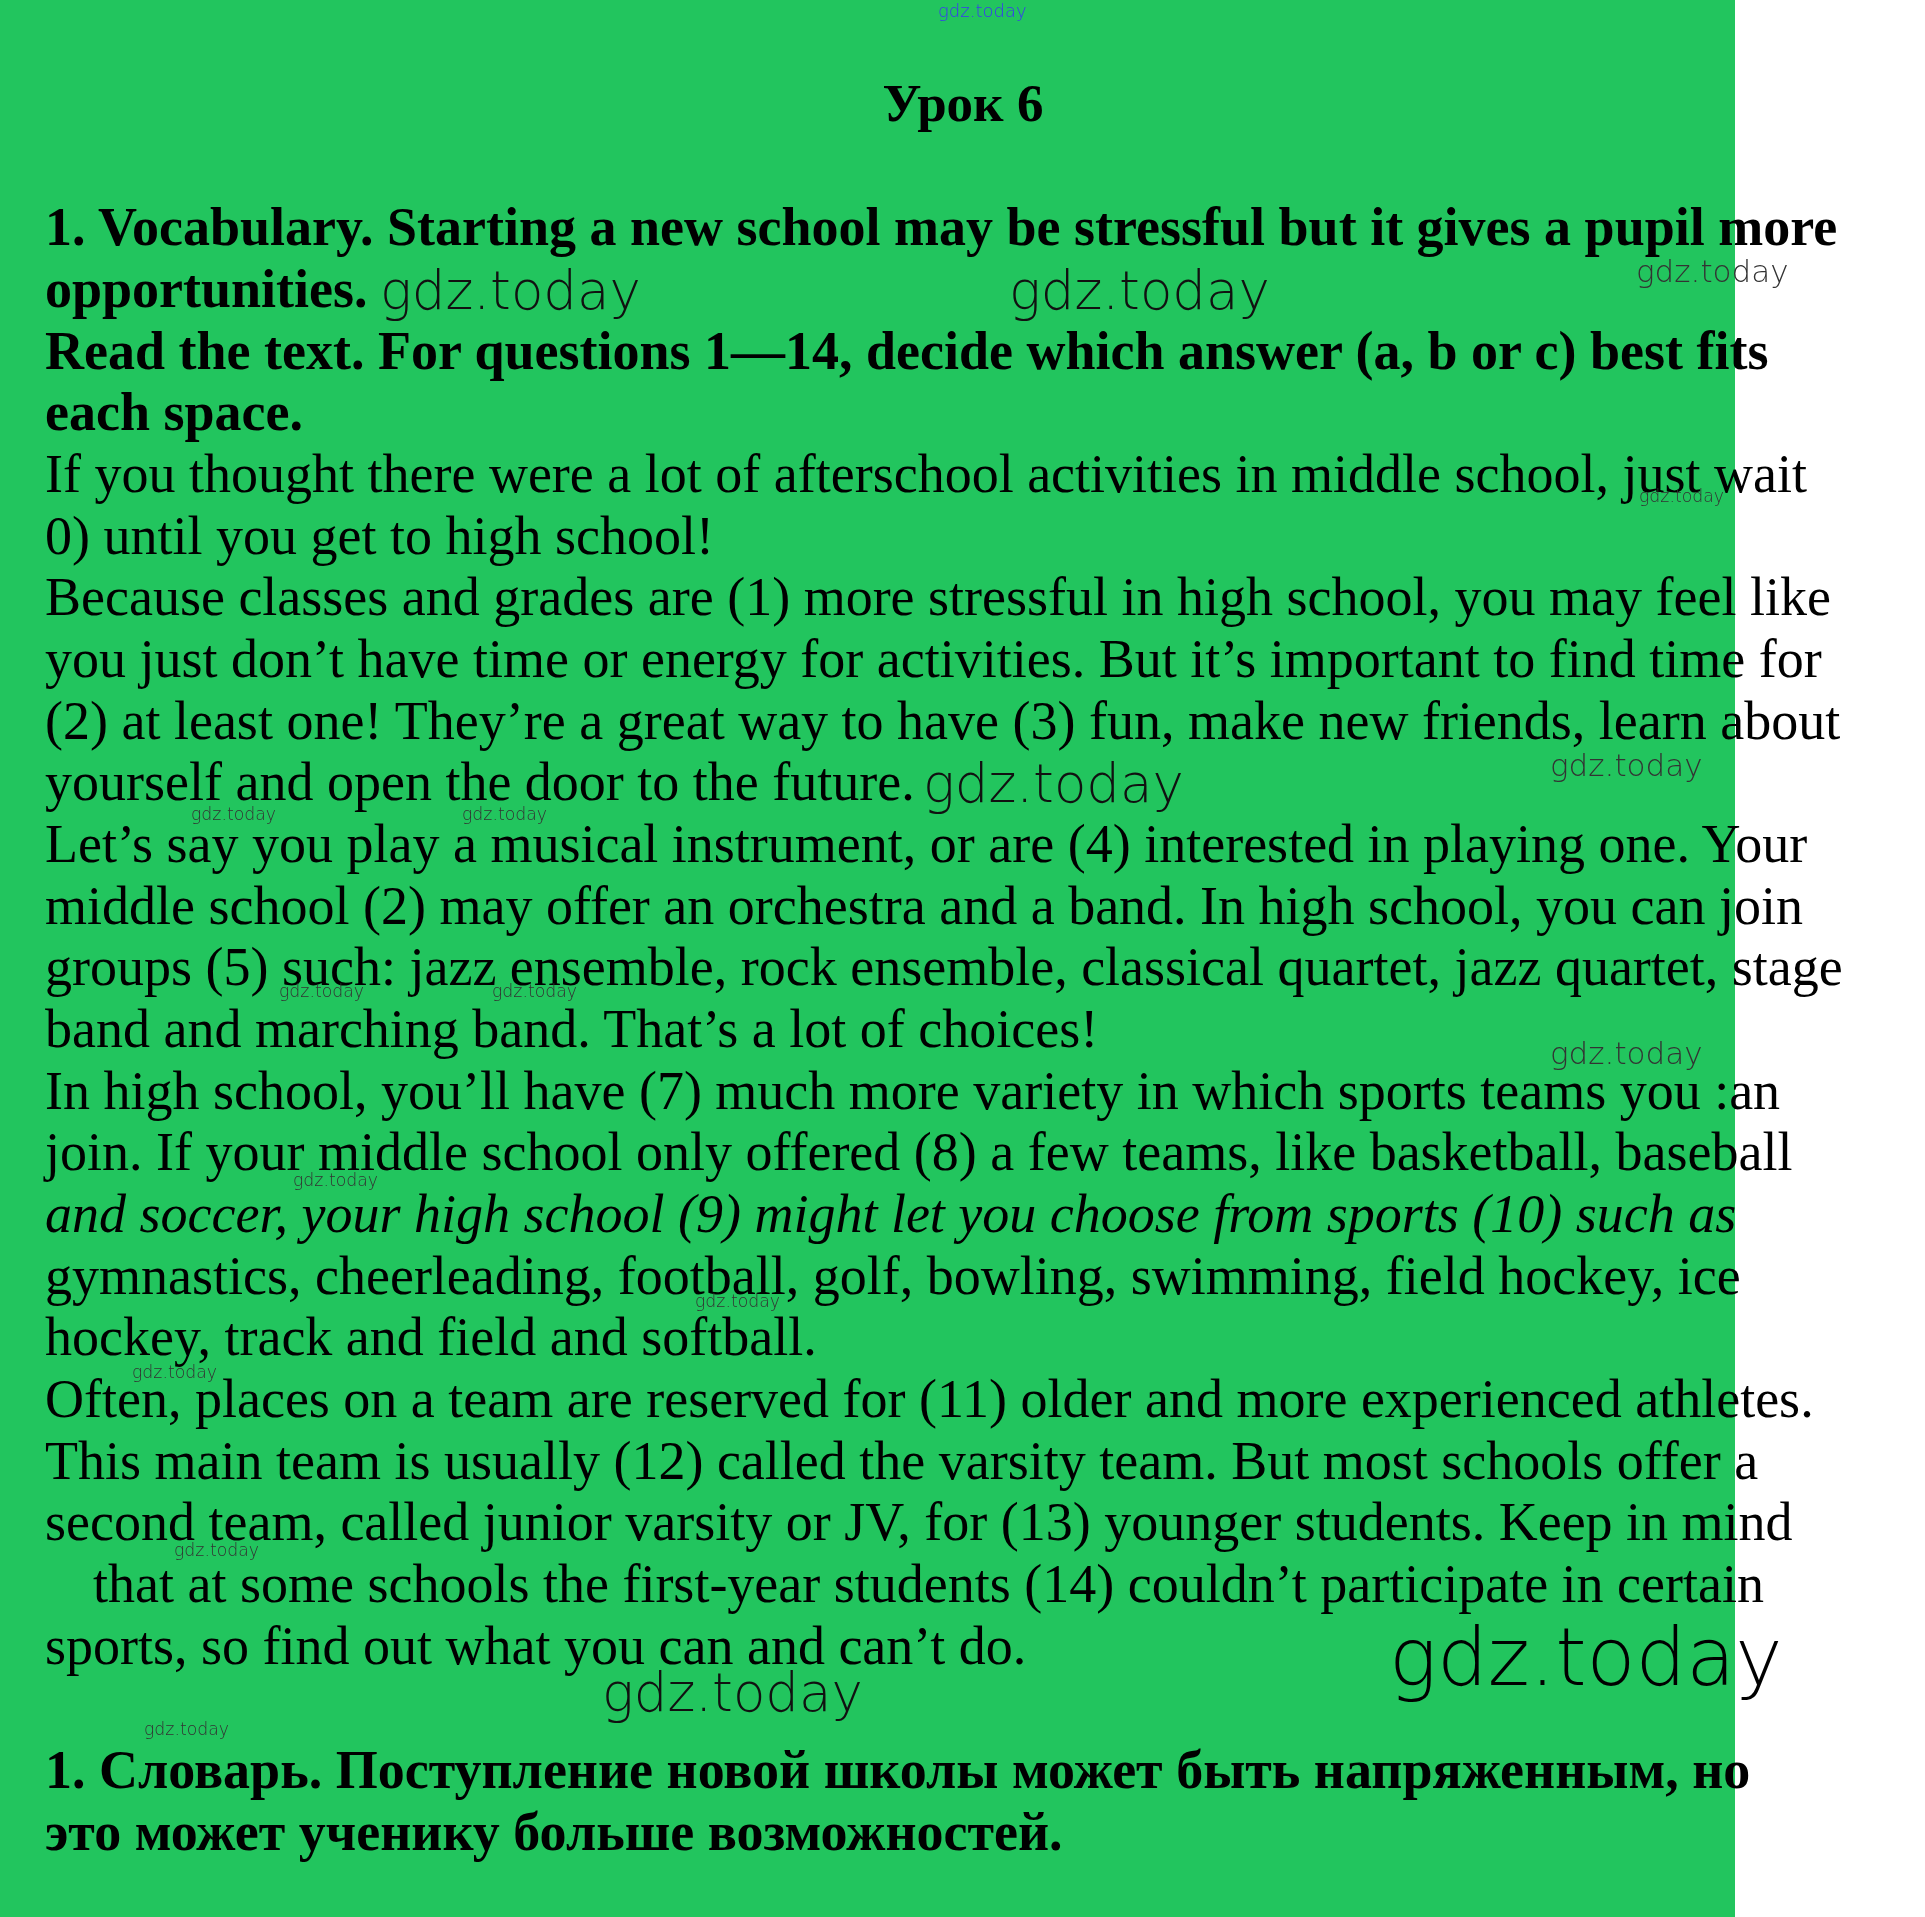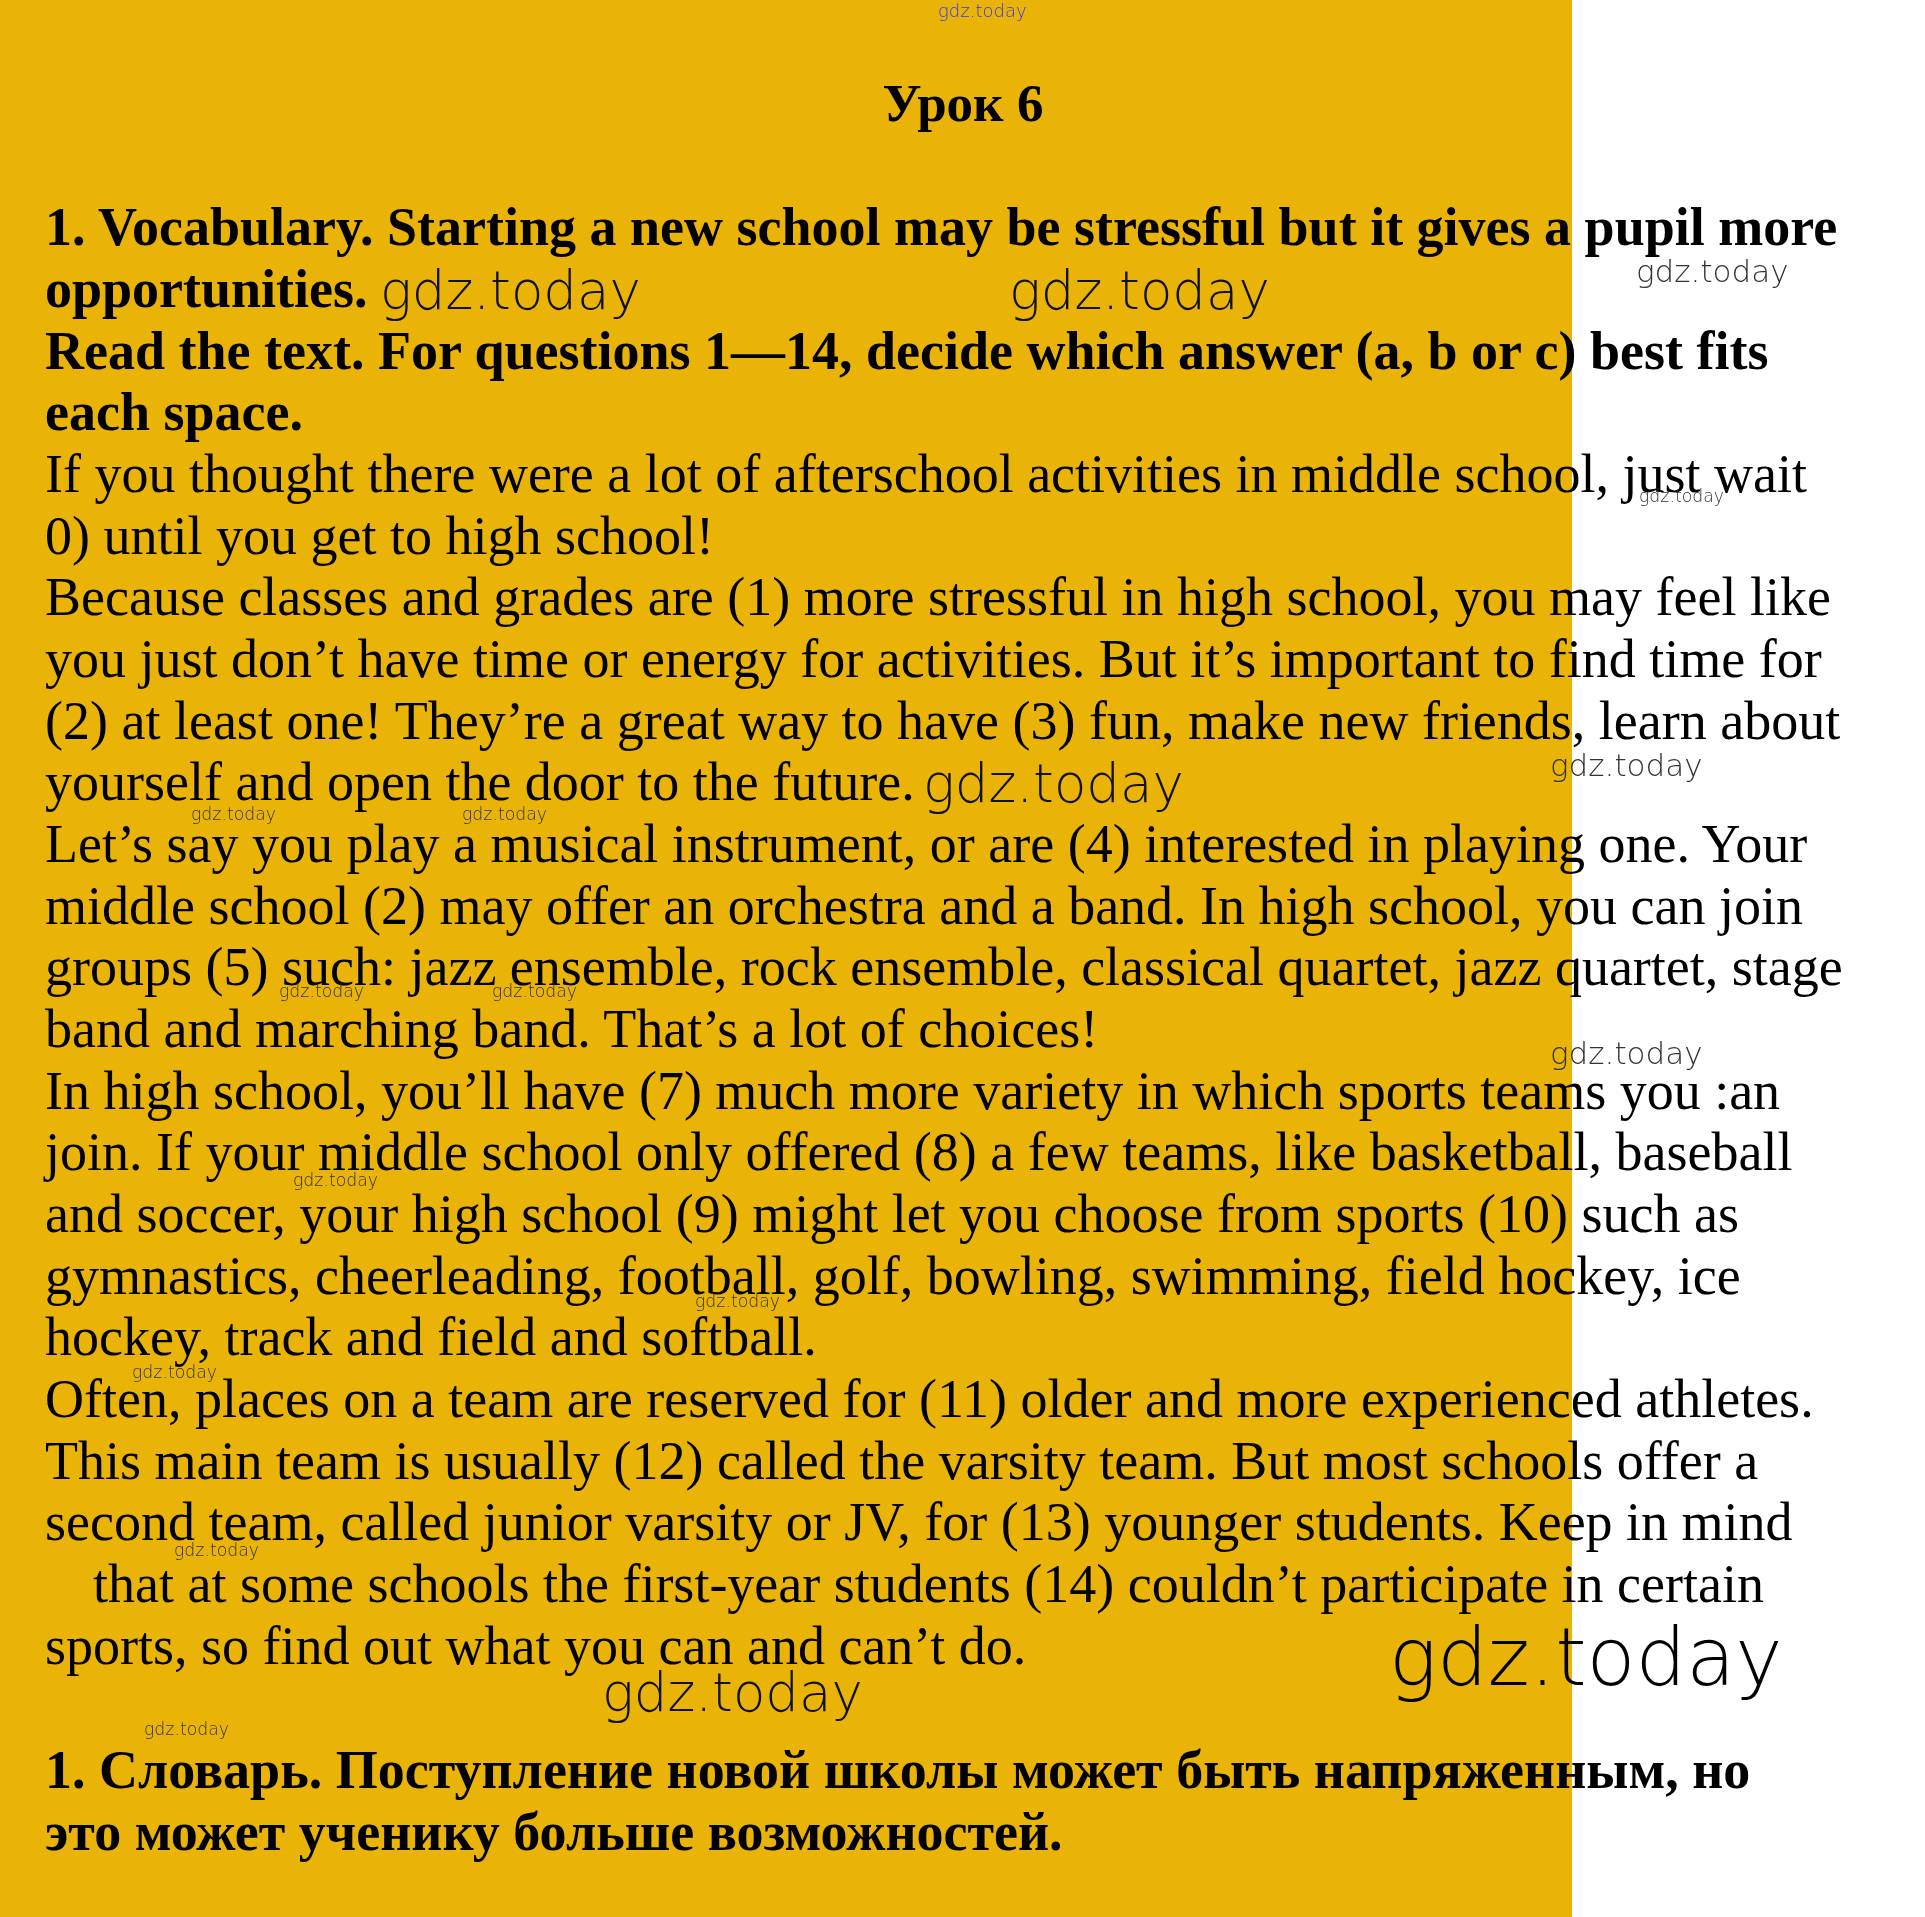--- a/index.html
+++ b/index.html
@@ -1,17 +1,17 @@
 <!DOCTYPE html>
 <html style="font-size:14.5px"><head>
 <meta charset="utf-8">
 <style>
   html, body { margin: 0; padding: 0; background: #ffffff; }
   body { width: 1926px; height: 1917px; position: relative; overflow: hidden; }
-  .page { position: absolute; left: 0; top: 0; width: 1572px; height: 1917px; background: #eab308; }
+  .page { position: absolute; left: 0; top: 0; width: 1735px; height: 1917px; background: #22c55e; }
   .title {
     position: absolute; left: 0; width: 1926px; top: 71px; text-align: center;
     font-family: "Liberation Serif", serif; font-weight: bold; font-size: 53px; color: #000;
     line-height: 64px;
   }
   .line {
     position: absolute; left: 45px; white-space: nowrap; color: #000;
     font-family: "Liberation Serif", serif; font-size: 54px; line-height: 62px;
   }
   .bold { font-weight: bold; }
@@ -46,21 +46,21 @@
   <div class="line" style="top:566px;">Because classes and grades are (1) more stressful in high school, you may feel like</div>
   <div class="line" style="top:628px;">you just don’t have time or energy for activities. But it’s important to find time for</div>
   <div class="line" style="top:690px;">(2) at least one! They’re a great way to have (3) fun, make new friends, learn about</div>
   <div class="line" style="top:751px;">yourself and open the door to the future.</div>
   <div class="line" style="top:813px;">Let’s say you play a musical instrument, or are (4) interested in playing one. Your</div>
   <div class="line" style="top:875px;">middle school (2) may offer an orchestra and a band. In high school, you can join</div>
   <div class="line" style="top:936px;">groups (5) such: jazz ensemble, rock ensemble, classical quartet, jazz quartet, stage</div>
   <div class="line" style="top:998px;">band and marching band. That’s a lot of choices!</div>
   <div class="line" style="top:1060px;">In high school, you’ll have (7) much more variety in which sports teams you :an</div>
   <div class="line" style="top:1121px;">join. If your middle school only offered (8) a few teams, like basketball, baseball</div>
-  <div class="line" style="top:1183px;">and soccer, your high school (9) might let you choose from sports (10) such as</div>
+  <div class="line" style="top:1183px;font-style:italic;">and soccer, your high school (9) might let you choose from sports (10) such as</div>
   <div class="line" style="top:1245px;">gymnastics, cheerleading, football, golf, bowling, swimming, field hockey, ice</div>
   <div class="line" style="top:1306px;">hockey, track and field and softball.</div>
   <div class="line" style="top:1368px;">Often, places on a team are reserved for (11) older and more experienced athletes.</div>
   <div class="line" style="top:1430px;">This main team is usually (12) called the varsity team. But most schools offer a</div>
   <div class="line" style="top:1491px;">second team, called junior varsity or JV, for (13) younger students. Keep in mind</div>
   <div class="line" style="top:1553px;margin-left:48px;">that at some schools the first-year students (14) couldn’t participate in certain</div>
   <div class="line" style="top:1615px;">sports, so find out what you can and can’t do.</div>
 
   <div class="line bold" style="top:1739px;">1. Словарь. Поступление новой школы может быть напряженным, но</div>
   <div class="line bold" style="top:1801px;">это может ученику больше возможностей.</div>

